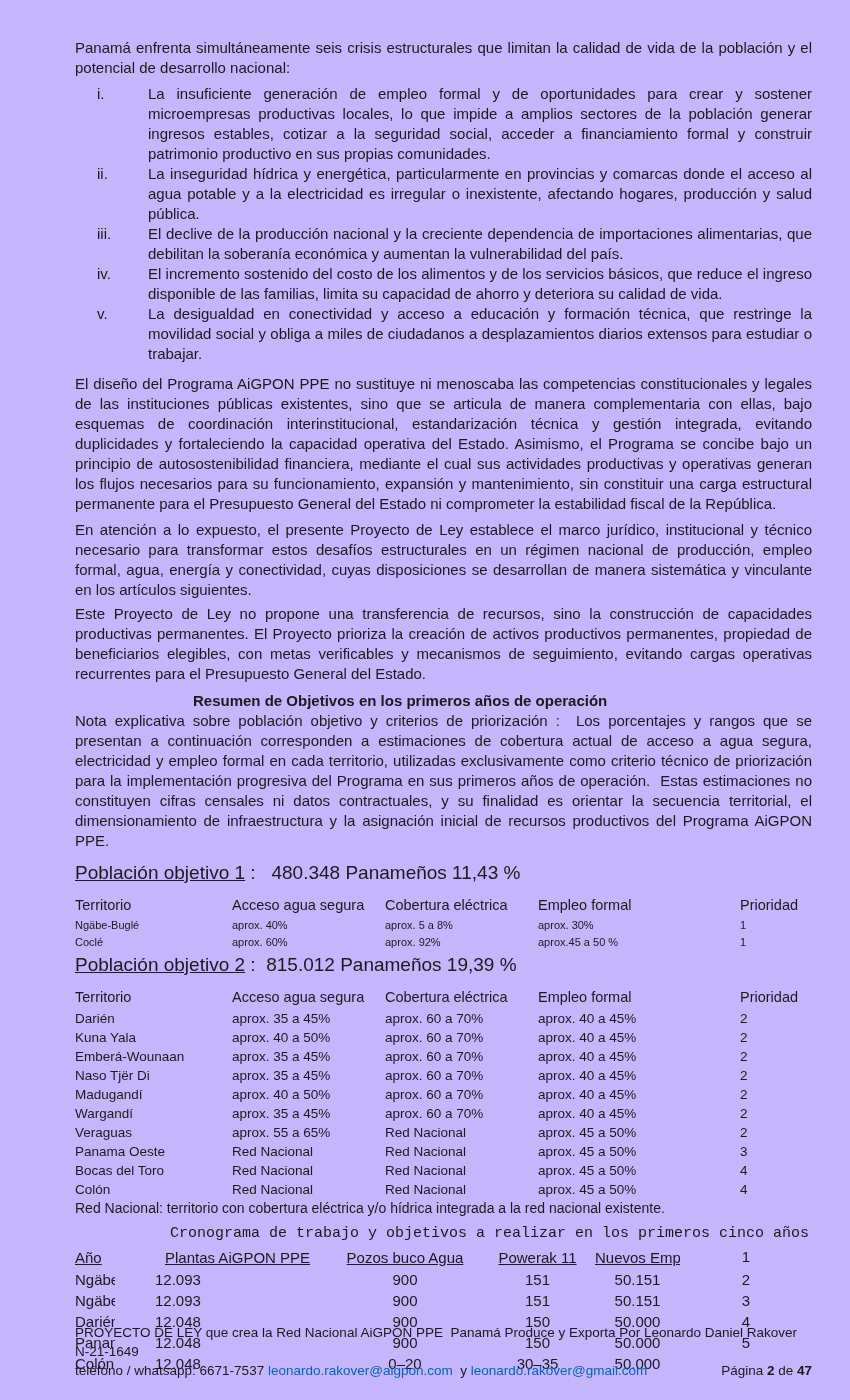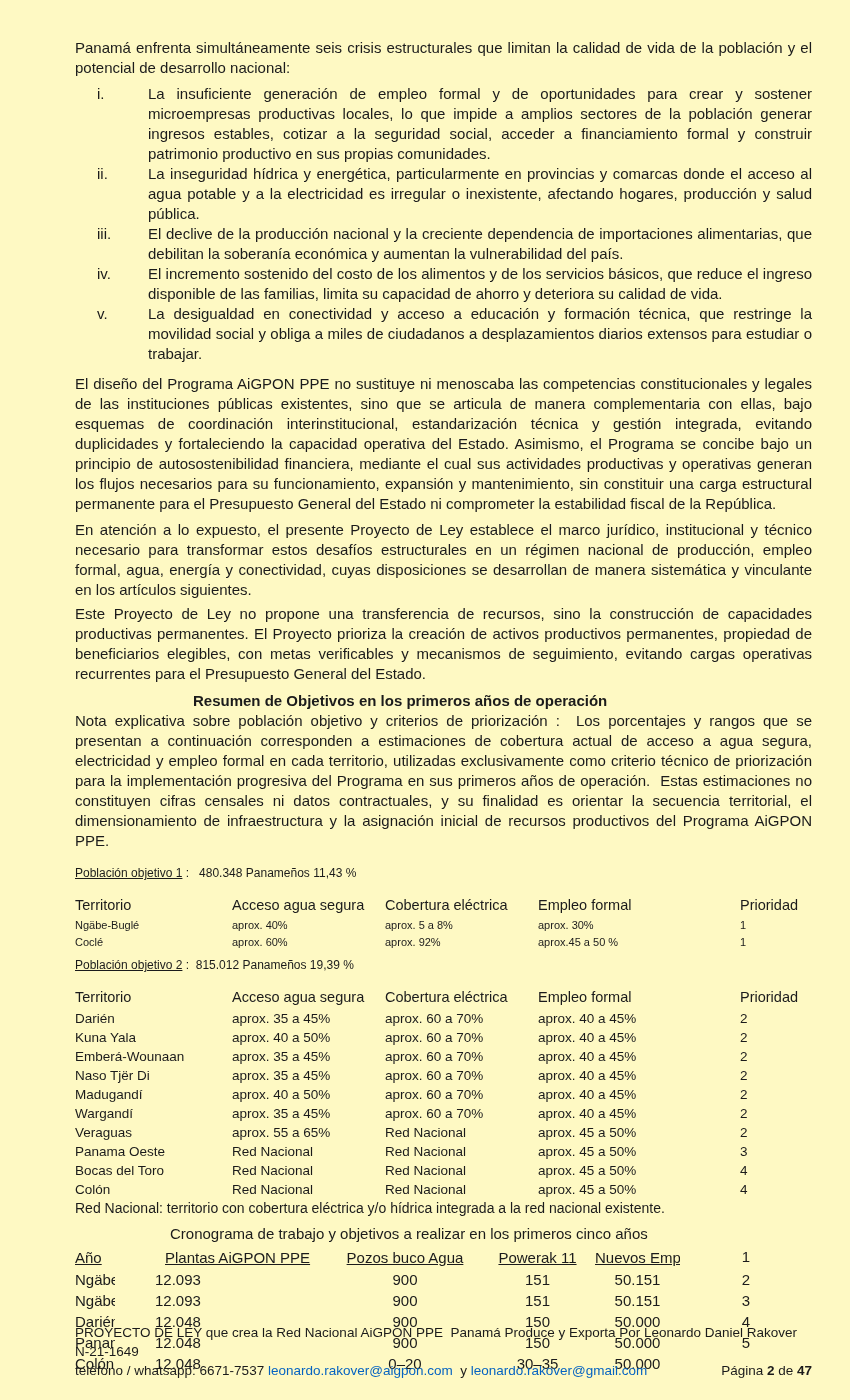--- a/index.html
+++ b/index.html
@@ -2,21 +2,21 @@
 <html style="--link: #0563c1;"><head>
 <meta charset="utf-8">
 <style>
   * { box-sizing: border-box; }
   html, body { margin: 0; padding: 0; background: #ffffff; }
   .page {
     position: relative;
     width: 850px;
     height: 1400px;
     margin: 0 auto;
-    background: #fef9c3;
+    background: #c4b5fd;
     color: #1b1b1b;
     font-family: "Liberation Sans", sans-serif;
     padding: 38px 38px 0 75px;
     overflow: hidden;
   }
   .body-text {
     font-size: 15px;
     line-height: 20px;
     text-align: justify;
     margin: 0 0 6px 0;
@@ -26,31 +26,31 @@
   .li { display: flex; }
   .li .num { width: 73px; padding-left: 22px; font-size: 15px; line-height: 20px; flex: none; }
   .li .litext { flex: 1; font-size: 15px; line-height: 20px; text-align: justify; }
   .heading-bold {
     font-weight: bold;
     font-size: 15px;
     line-height: 21px;
     margin: 6px 0 0 118px;
   }
   .nota { margin-bottom: 12px; white-space: pre-wrap; }
-  .pob-line { font-size: 12px; line-height: 20px; margin: 4px 0 10px 0; white-space: pre-wrap; }
+  .pob-line { font-size: 19px; line-height: 20px; margin: 4px 0 10px 0; white-space: pre-wrap; }
   .pob-label { text-decoration: underline; }
   .tbl { display: grid; }
   .tbl > div { overflow: hidden; white-space: nowrap; }
   .tbl-obj { grid-template-columns: 157px 153px 153px 202px 72px; }
   .tbl-obj .th { font-size: 14.5px; line-height: 24px; }
   .tbl1 .td { font-size: 11px; line-height: 17px; }
   .tbl2 { margin-bottom: 2px; }
   .tbl2 .td { font-size: 13.5px; line-height: 19px; }
   .red-note { font-size: 14px; line-height: 15px; margin: 1px 0 8px 0; }
-  .crono-title { font-size: 15px; line-height: 20px; margin: 0 0 2px 95px; }
+  .crono-title { font-size: 15px; line-height: 20px; margin: 0 0 2px 95px; font-family: Liberation Mono, monospace; }
   .tbl-crono { grid-template-columns: 40px 215px 150px 115px 85px 132px; font-size: 15px; }
   .tbl-crono .th { text-decoration: underline; line-height: 23px; }
   .tbl-crono .td { line-height: 21px; }
   .tbl-crono > div:nth-child(6n+3),
   .tbl-crono > div:nth-child(6n+4),
   .tbl-crono > div:nth-child(6n+5),
   .tbl-crono > div:nth-child(6n+6) { text-align: center; }
   .tbl-crono > div.td:nth-child(6n+2) { padding-left: 40px; }
   .tbl-crono > div.th:nth-child(2) { padding-left: 50px; }
   .footer {

